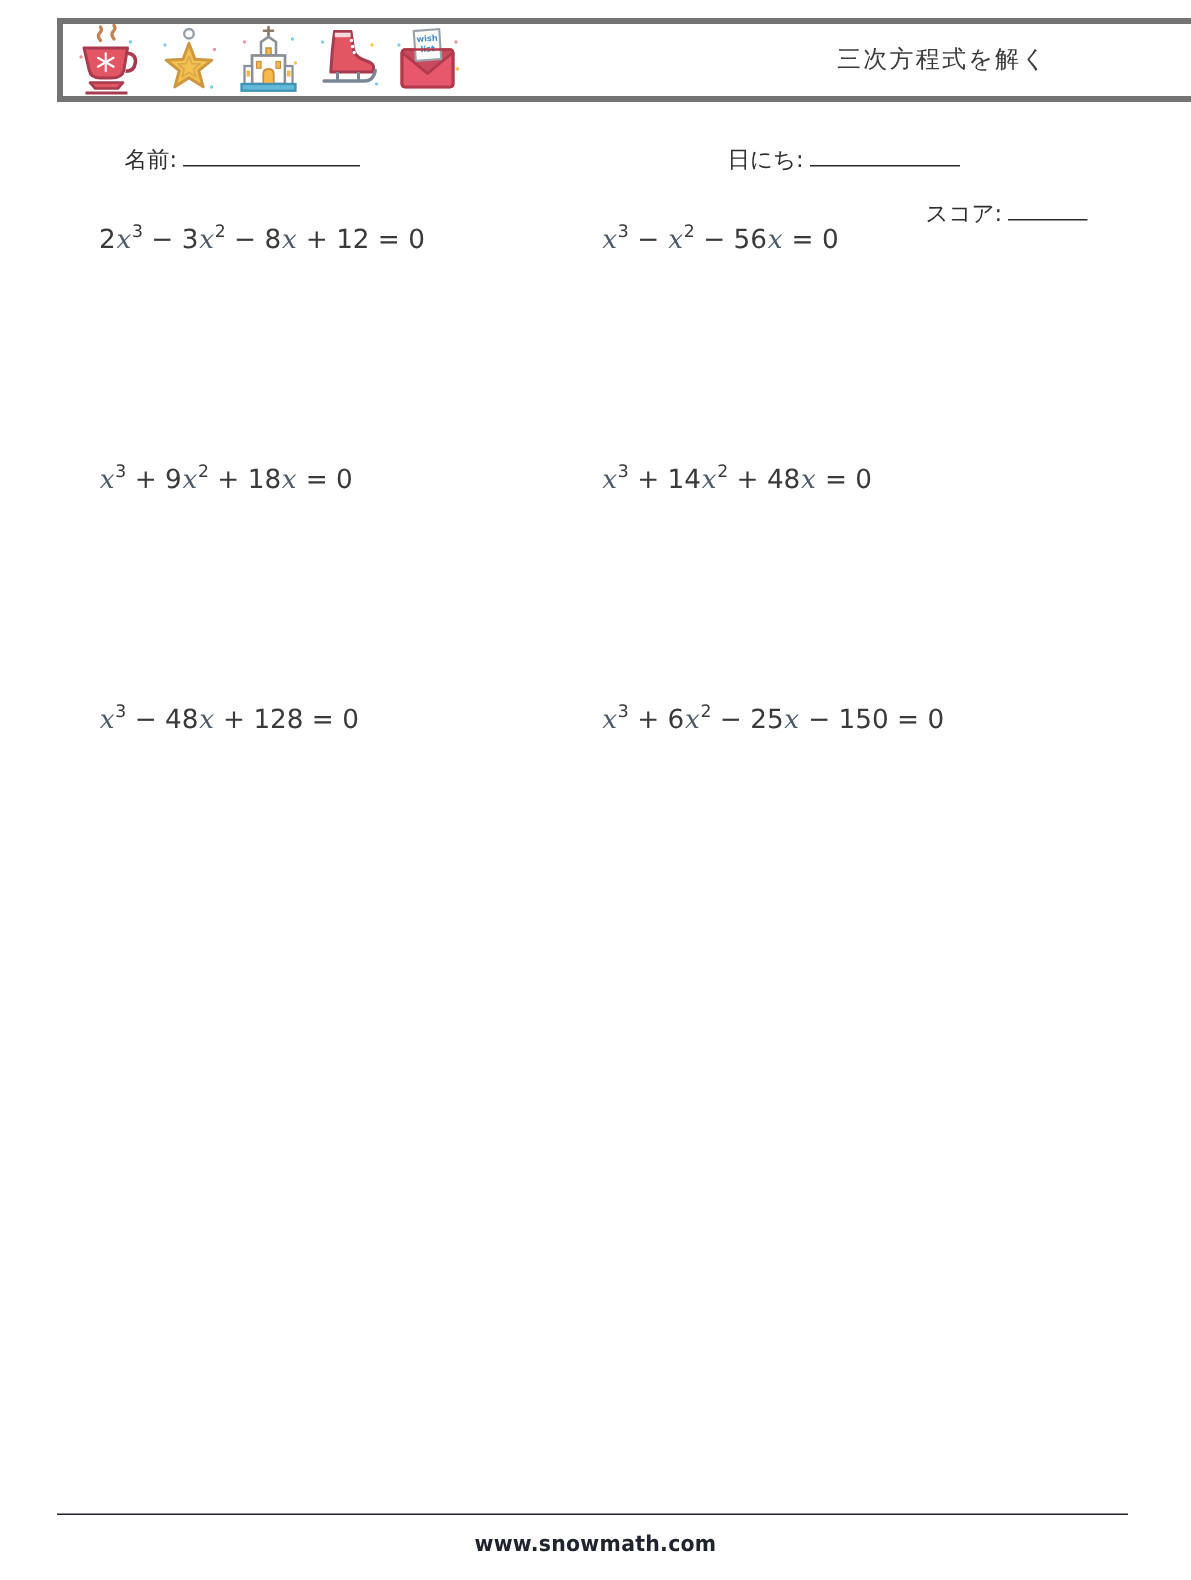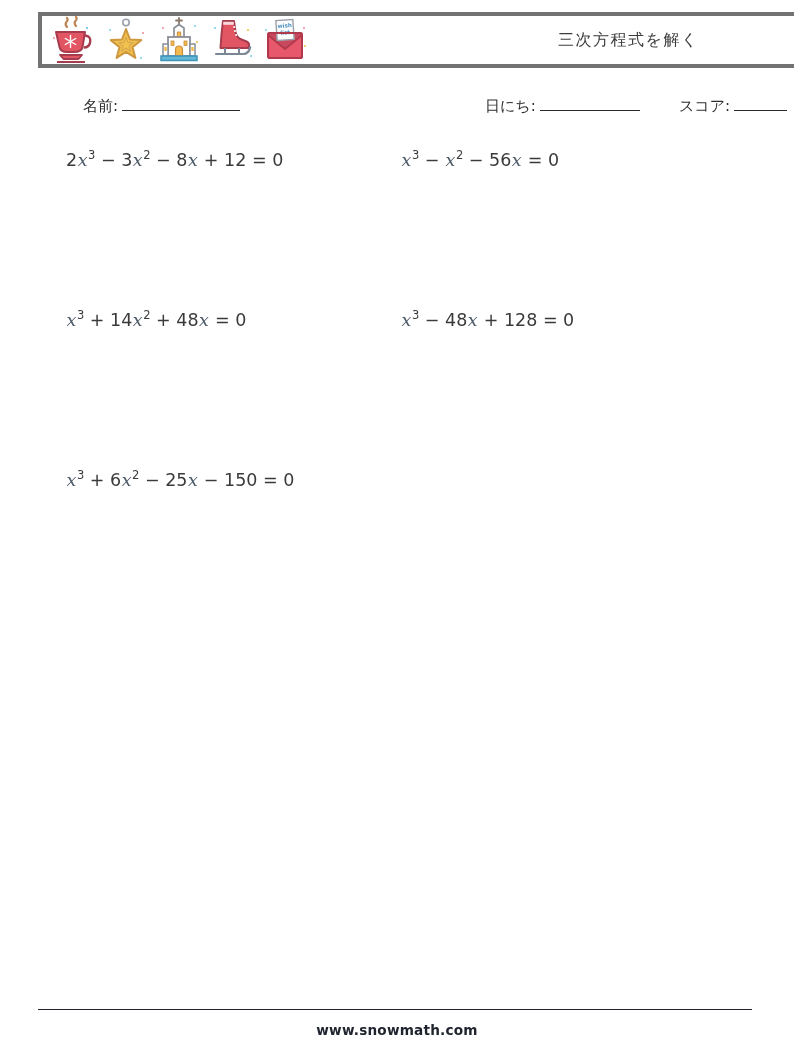--- a/index.html
+++ b/index.html
@@ -23,21 +23,21 @@
   }
 
   
   .field { position:absolute; top:95px; font-size:15px; color:#2e2e2e; white-space:nowrap; }
   .field .line {
     display:inline-block; border-bottom:1.6px solid #2a2a2a; height:15px;
     margin-left:4px; vertical-align:baseline;
   }
   .field-name  { left:38px;margin-left:45px; }
   .field-date  { left:485px; }
-  .field-score { left:679px; }
+  .field-score { left:617px;margin-top:36px; }
   .field-name  .line { width:118px; }
   .field-date  .line { width:100px; }
   .field-score .line { width:53px; }
 
   
   .problems {
     position:absolute; left:45px; top:150px; width:712px;
     display:grid; grid-template-columns:335px 377px; grid-auto-rows:160px;margin-left:21px;
   }
   .problem { font-size:17.5px; color:#3a3a3a; white-space:nowrap; }
@@ -147,20 +147,21 @@
   <div class="field field-date">
     <span>日にち:</span><span class="line"></span>
   </div>
   <div class="field field-score">
     <span>スコア:</span><span class="line"></span>
   </div>
 
   <div class="problems" id="problems">
       <div class="problem">2<i class="vx">x</i><sup>3</sup> − 3<i class="vx">x</i><sup>2</sup> − 8<i class="vx">x</i> + 12 = 0</div>
       <div class="problem"><i class="vx">x</i><sup>3</sup> − <i class="vx">x</i><sup>2</sup> − 56<i class="vx">x</i> = 0</div>
+      <div class="problem"><i class="vx">x</i><sup>3</sup> + 9<i class="vx">x</i><sup>2</sup> + 18<i class="vx">x</i> = 0</div>
       <div class="problem"><i class="vx">x</i><sup>3</sup> + 14<i class="vx">x</i><sup>2</sup> + 48<i class="vx">x</i> = 0</div>
       <div class="problem"><i class="vx">x</i><sup>3</sup> − 48<i class="vx">x</i> + 128 = 0</div>
       <div class="problem"><i class="vx">x</i><sup>3</sup> + 6<i class="vx">x</i><sup>2</sup> − 25<i class="vx">x</i> − 150 = 0</div>
     </div>
 
   <div class="footer-line"></div>
   <div class="footer-text">www.snowmath.com</div>
 
 </div>
 

